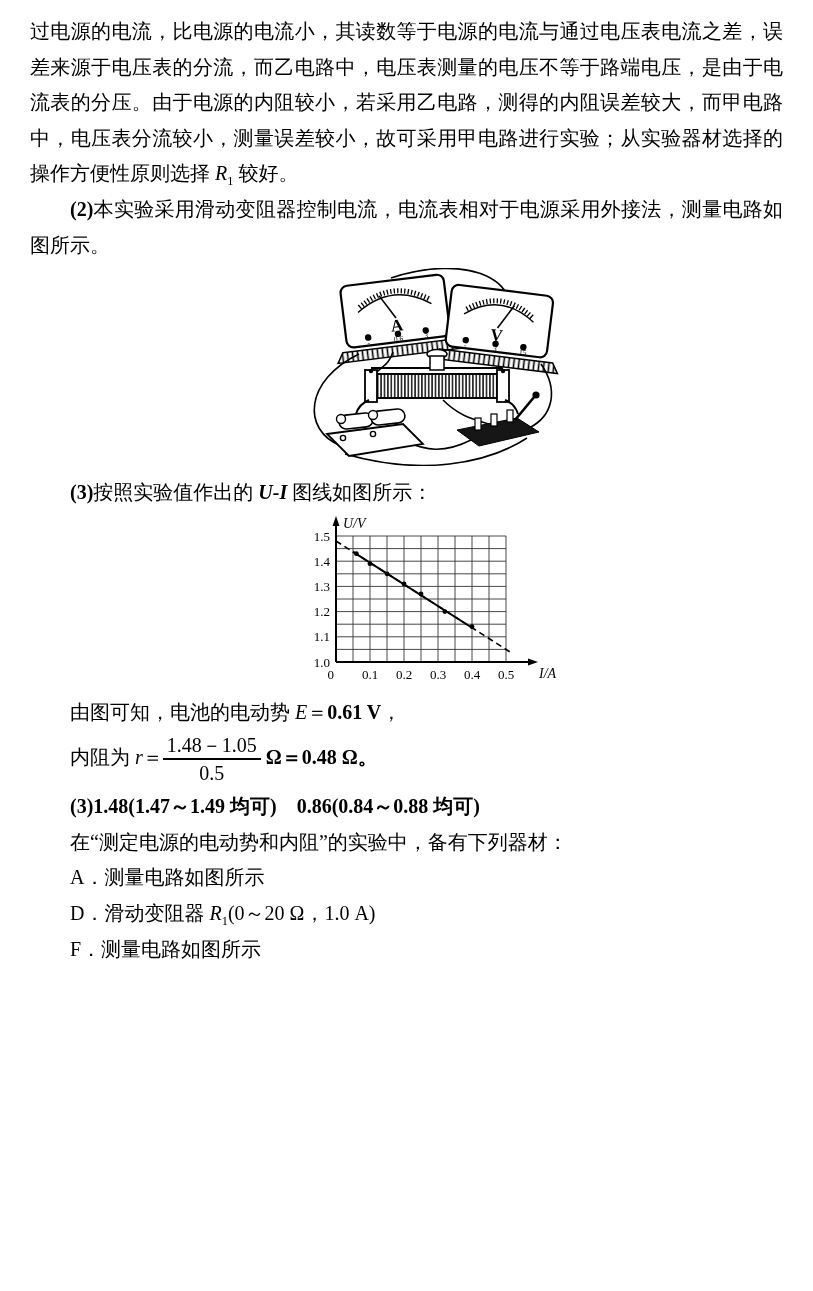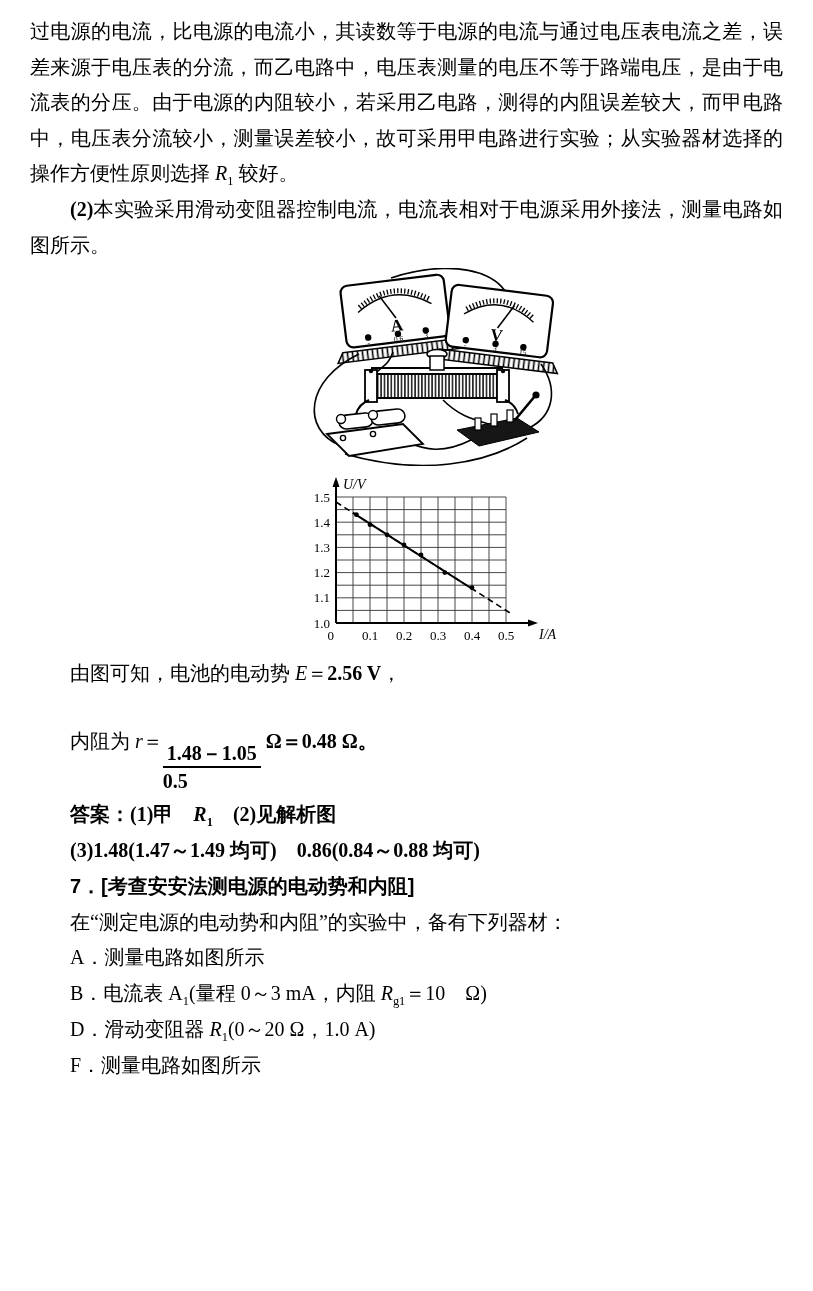--- a/index.html
+++ b/index.html
@@ -14,21 +14,21 @@
   i{font-style:italic;}
   sub{font-size:0.62em;}
   b{font-weight:bold;}
   .answer{font-weight:bold;}
   .ans-label{font-family:"Liberation Sans","DejaVu Sans",sans-serif;font-weight:bold;}
   .qhead{font-family:"Liberation Sans","DejaVu Sans",sans-serif;font-weight:bold;}
   .qtext{font-weight:normal;}
   .fig{margin:4px 0;text-align:center;}
   .fig-inner{display:inline-block;transform:translateX(18px);}
   .formula-line{margin:2px 0 4px;line-height:2.4;text-indent:2em;}
-  .frac{display:inline-block;vertical-align:middle;text-align:left;line-height:1.2;font-weight:bold;text-indent:0;margin-top:48px;}
+  .frac{display:inline-block;vertical-align:middle;text-align:center;line-height:1.2;font-weight:normal;text-indent:0;}
   .frac .num{display:block;border-bottom:2px solid #000;padding:0 4px 1px;}
   .frac .den{display:block;padding-top:1px;}
   .meter-letter{font:bold 17px "Liberation Serif",serif;}
   .term{font:7.5px "Liberation Serif",serif;}
   .tick{font:13px "Liberation Serif",serif;}
   .axlab{font:italic 14px "Liberation Serif",serif;}
   .wire{fill:none;stroke:#000;stroke-width:1.6;}
 </style>
 </head>
 <body>
@@ -119,20 +119,21 @@
         <rect x="184" y="150" width="6" height="12" fill="#fff" stroke="#000" stroke-width="1.2"></rect>
         <rect x="200" y="146" width="6" height="12" fill="#fff" stroke="#000" stroke-width="1.2"></rect>
         <rect x="216" y="142" width="6" height="12" fill="#fff" stroke="#000" stroke-width="1.2"></rect>
         <line x1="224" y1="152" x2="244" y2="128" stroke="#000" stroke-width="2.6"></line>
         <circle cx="245" cy="127" r="3.6" fill="#000"></circle>
       </g>
     </svg>
     </span>
   </figure>
 
+  <p class="indent"><b>(3)</b>按照实验值作出的 <b><i>U-I</i></b> 图线如图所示：</p>
 
   <figure class="fig">
     <span class="fig-inner">
       <svg id="ui-chart" width="270" height="172" viewBox="0 0 270 172">
           <line x1="46" y1="22" x2="46" y2="148" stroke="#333" stroke-width="0.9"></line>
           <line x1="63" y1="22" x2="63" y2="148" stroke="#333" stroke-width="0.9"></line>
           <line x1="80" y1="22" x2="80" y2="148" stroke="#333" stroke-width="0.9"></line>
           <line x1="97" y1="22" x2="97" y2="148" stroke="#333" stroke-width="0.9"></line>
           <line x1="114" y1="22" x2="114" y2="148" stroke="#333" stroke-width="0.9"></line>
           <line x1="131" y1="22" x2="131" y2="148" stroke="#333" stroke-width="0.9"></line>
@@ -176,33 +177,30 @@
           <circle cx="80" cy="49.72000000000003" r="2.4" fill="#000"></circle>
           <circle cx="97" cy="59.799999999999976" r="2.4" fill="#000"></circle>
           <circle cx="114" cy="69.88" r="2.4" fill="#000"></circle>
           <circle cx="131" cy="79.96" r="2.4" fill="#000"></circle>
           <circle cx="154.8" cy="97.60000000000001" r="2.4" fill="#000"></circle>
           <circle cx="182" cy="112.72000000000003" r="2.4" fill="#000"></circle>
         </svg>
     </span>
   </figure>
 
-  <p class="indent">由图可知，电池的电动势 <i>E</i>＝<b>2.56 V</b>，</p>
+  <p class="indent">由图可知，电池的电动势 <i>E</i>＝<b>0.61 V</b>，</p>
 
   <div class="formula-line">
     <span>内阻为 <i>r</i>＝</span><span class="frac"><span class="num">1.48－1.05</span><span class="den">0.5</span></span><span> <b>Ω＝0.48 Ω。</b></span>
   </div>
 
-  <p class="indent answer"><span class="ans-label">答案：</span><span>(1)甲　<i>R</i><sub>1</sub>　(2)见解析图</span></p>
 
   <p class="indent answer">(3)1.48(1.47～1.49 均可)　0.86(0.84～0.88 均可)</p>
 
-  <p class="indent qhead">7．[考查安安法测电源的电动势和内阻]</p>
 
   <p class="indent qtext">在“测定电源的电动势和内阻”的实验中，备有下列器材：</p>
 
   <p class="indent qtext">A．测量电路如图所示</p>
-  <p class="indent qtext">B．电流表 A<sub>1</sub>(量程 0～3 mA，内阻 <i>R</i><sub>g1</sub>＝10　Ω)</p>
   <p class="indent qtext">D．滑动变阻器 <i>R</i><sub>1</sub>(0～20 Ω，1.0 A)</p>
   <p class="indent qtext">F．测量电路如图所示</p>
 
 
 </main>
 
 </body></html>

